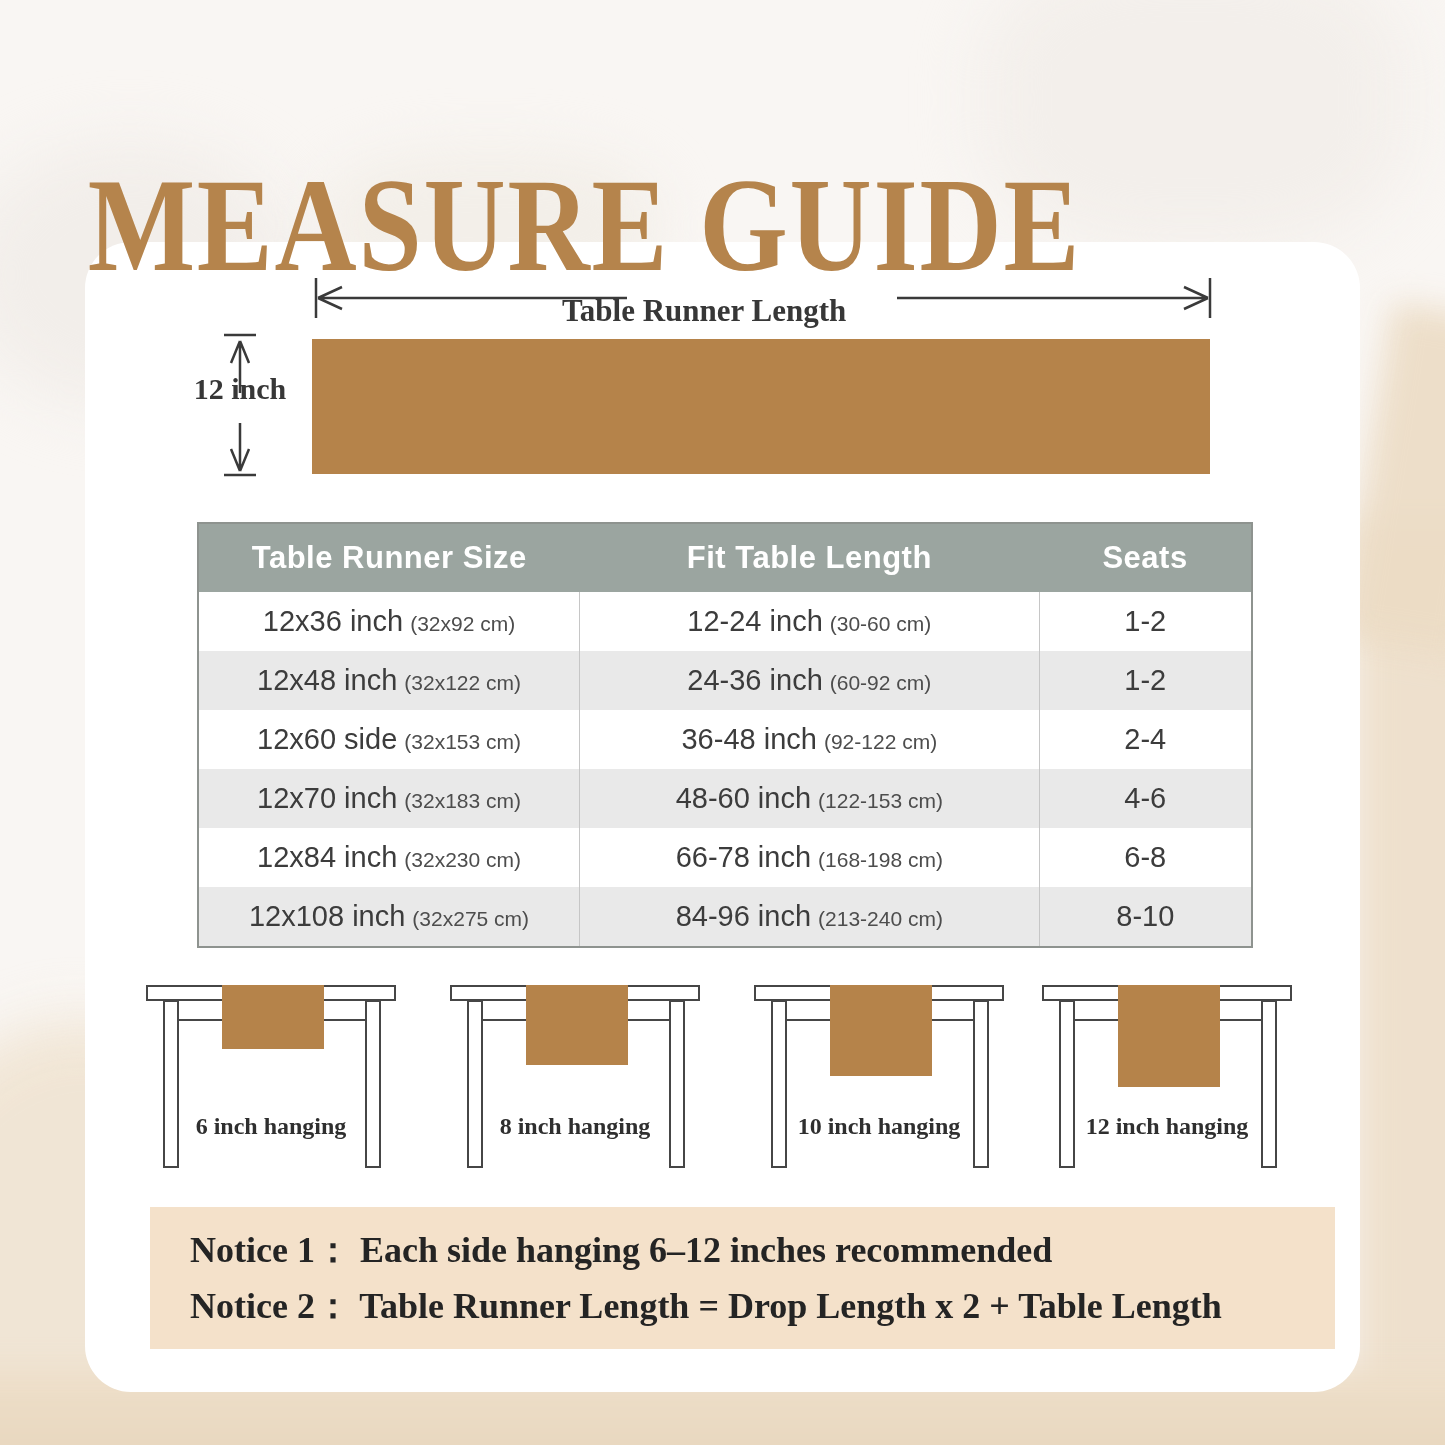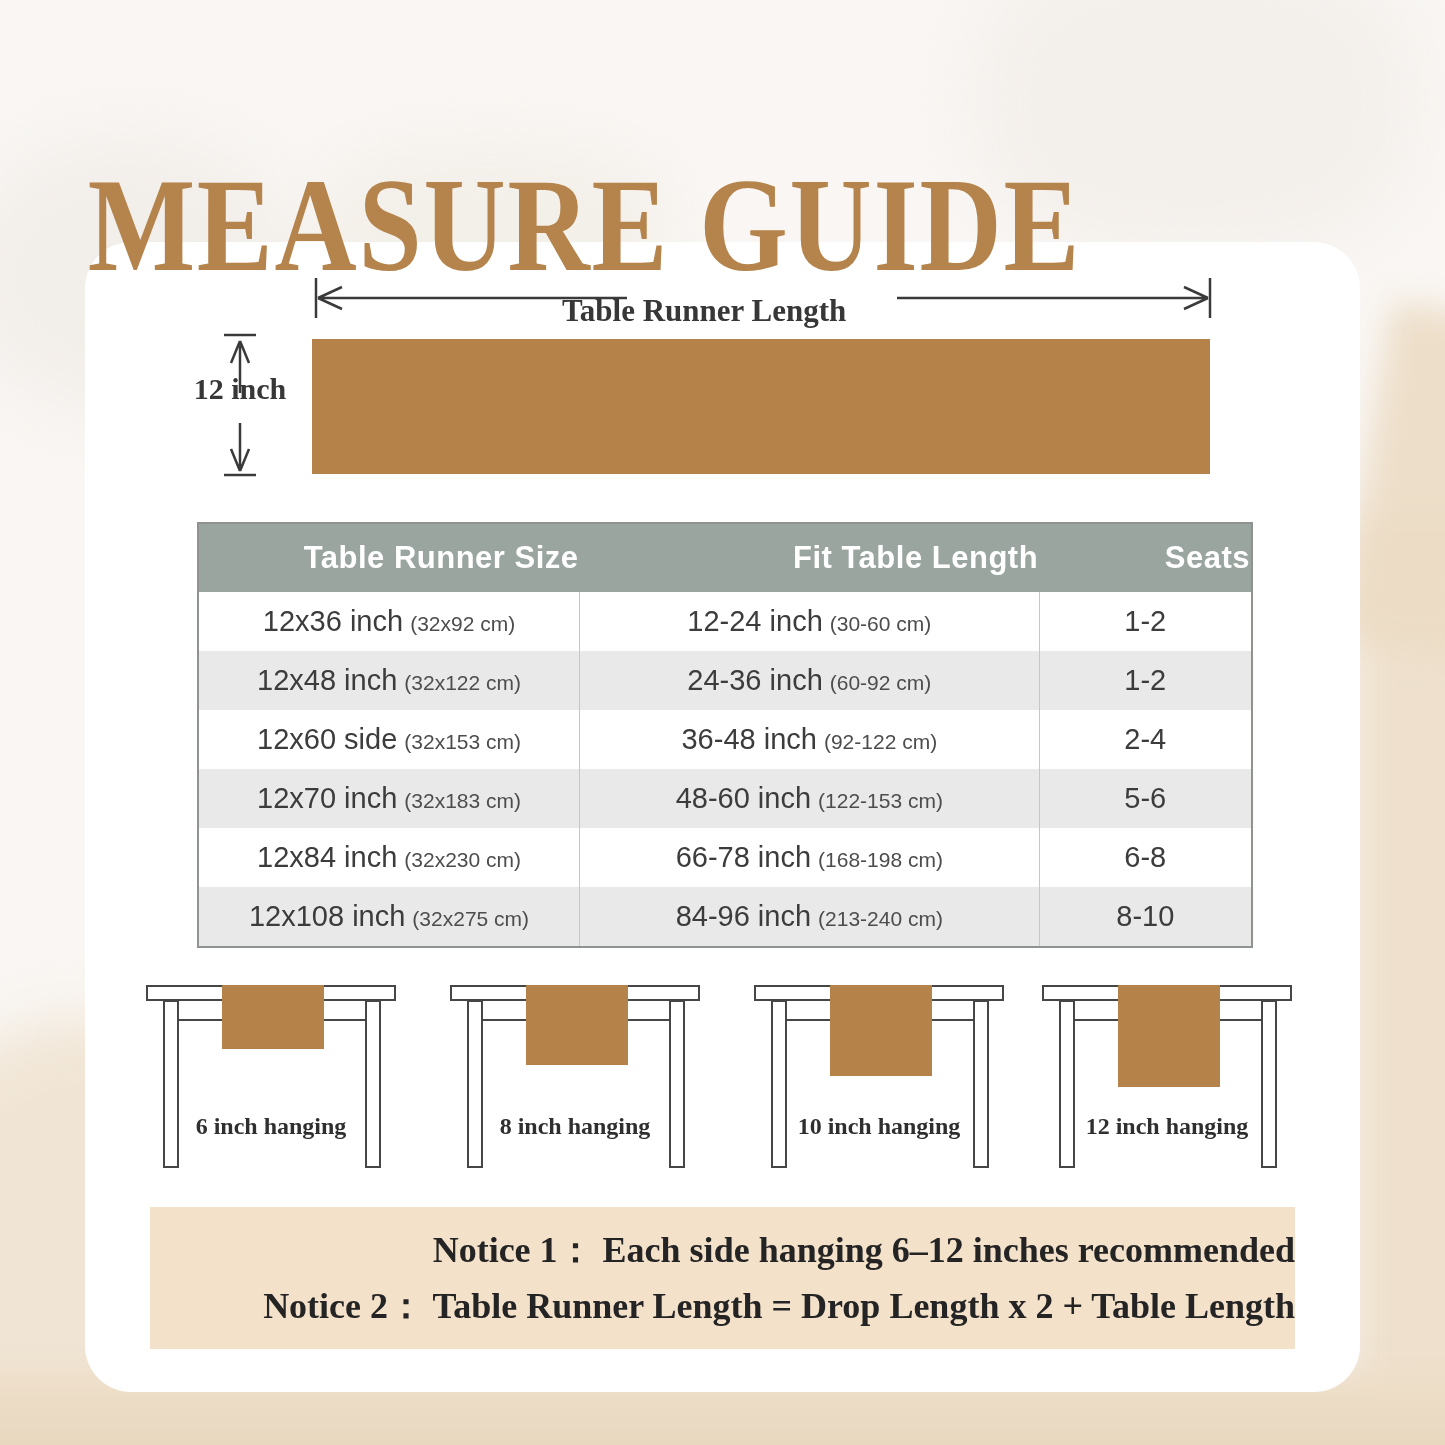--- a/index.html
+++ b/index.html
@@ -42,21 +42,21 @@
                  font-weight:bold;font-size:31px;color:#373737;line-height:34px;}
   .arrow-v-label{position:absolute;left:65px;top:130px;width:180px;text-align:center;
                  font-weight:bold;font-size:30px;color:#373737;}
 
   
   .size-table{position:absolute;left:112px;top:280px;width:1056px;
               border-collapse:collapse;table-layout:fixed;
               font-family:"Liberation Sans","DejaVu Sans",sans-serif;
               border:2px solid #8e938f;text-align:center;}
   .size-table th{height:66px;background:var(--header-gray,#9ba5a0);color:#ffffff;
-                 font-size:31px;font-weight:bold;letter-spacing:.5px;text-align:right;}
+                 font-size:31px;font-weight:bold;letter-spacing:.5px;}
   .size-table td{height:57px;font-size:29px;color:#3c3c3c;white-space:nowrap;}
   .size-table tbody tr:nth-child(even){background:var(--row-alt,#e9e9e9);}
   .size-table tbody td + td{border-left:1px solid #c6c6c6;}
   .size-table .cm{font-size:21px;color:#4d4d4d;margin-left:7px;}
 
   
   .fig{position:absolute;top:743px;width:250px;height:188px;}
   .fig1{left:61px;} .fig2{left:365px;} .fig3{left:669px;text-decoration:underline;} .fig4{left:957px;}
   .fig .top{position:absolute;left:0;top:0;width:246px;height:12px;
             border:2px solid #464646;background:#fff;}
@@ -67,21 +67,21 @@
   .fig .drop{position:absolute;left:76px;top:0;width:102px;
              background:var(--accent-brown,#b5834a);}
   .fig1 .drop{height:64px;} .fig2 .drop{height:80px;}
   .fig3 .drop{height:91px;} .fig4 .drop{height:102px;}
   .fig .cap{position:absolute;left:0;top:128px;width:100%;text-align:center;
             font-weight:bold;font-size:24px;color:#2f2f2f;}
 
   
   .notice{position:absolute;left:65px;top:965px;width:1145px;height:142px;
           background:var(--notice-bg,#f4e1ca);display:flex;flex-direction:column;
-          justify-content:center;align-items:flex-end;gap:8px;}
+          justify-content:center;align-items:flex-start;gap:8px;padding-left:40px;}
   .notice div{font-weight:bold;font-size:36px;line-height:48px;color:#242424;
               white-space:nowrap;}
 
   svg line, svg path{stroke:#3a3a3a;stroke-width:2.5;fill:none;}
 </style>
 </head>
 <body>
 
 <div class="page">
 
@@ -140,21 +140,21 @@
           <td>1-2</td>
         </tr>
         <tr>
           <td><span>12x60 side</span><span class="cm">(32x153 cm)</span></td>
           <td><span>36-48 inch</span><span class="cm">(92-122 cm)</span></td>
           <td>2-4</td>
         </tr>
         <tr>
           <td><span>12x70 inch</span><span class="cm">(32x183 cm)</span></td>
           <td><span>48-60 inch</span><span class="cm">(122-153 cm)</span></td>
-          <td>5-6</td>
+          <td>4-6</td>
         </tr>
         <tr>
           <td><span>12x84 inch</span><span class="cm">(32x230 cm)</span></td>
           <td><span>66-78 inch</span><span class="cm">(168-198 cm)</span></td>
           <td>6-8</td>
         </tr>
         <tr>
           <td><span>12x108 inch</span><span class="cm">(32x275 cm)</span></td>
           <td><span>84-96 inch</span><span class="cm">(213-240 cm)</span></td>
           <td>8-10</td>

